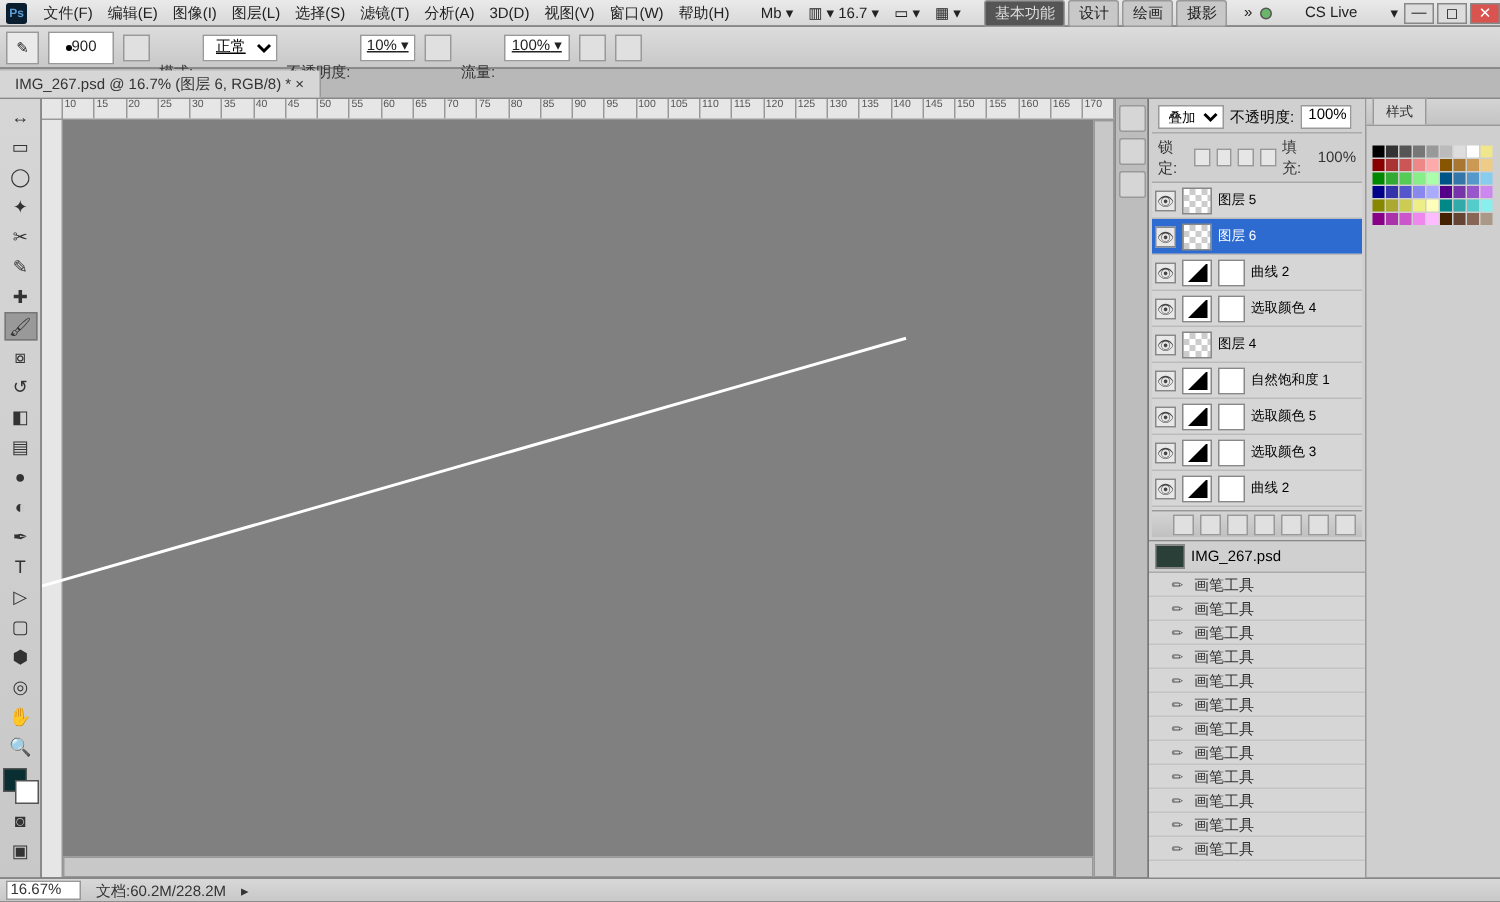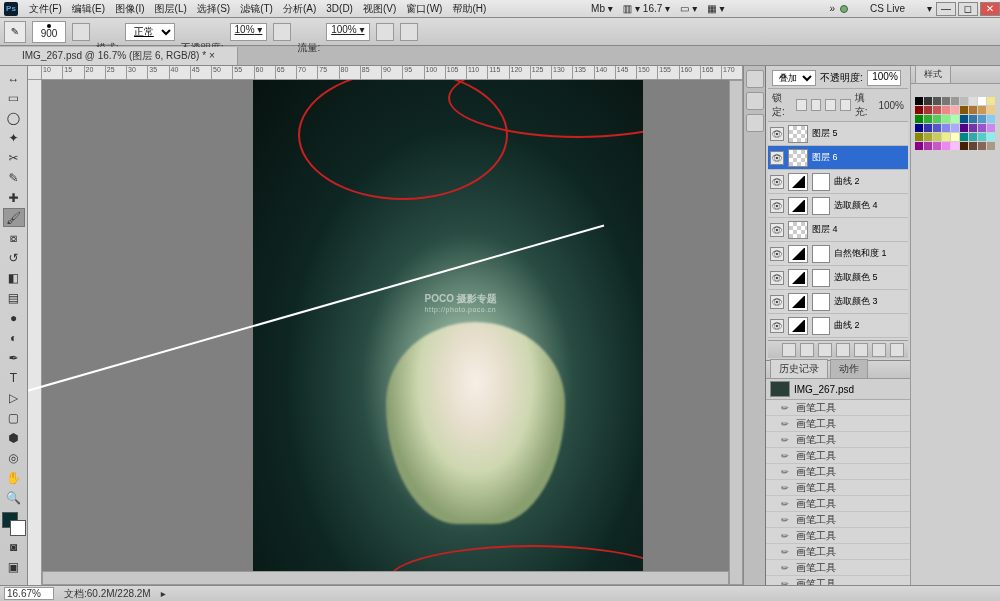--- a/index.html
+++ b/index.html
@@ -15,29 +15,29 @@
 .menubar .tab.active { background: #555; color: #ddd; }
 .menubar .cslive { display: flex; align-items: center; gap: 22px; margin-right: 4px; }
 .menubar .cslive-dot { width: 8px; height: 8px; border-radius: 50%; background: #6bb56b; border: 1px solid #555; }
 .win-buttons { display: flex; gap: 2px; }
 .win-btn { width: 20px; height: 14px; border: 1px solid #888; background: #ddd; display: flex; align-items: center; justify-content: center; }
 .win-btn.close { background: #d9534f; color: #fff; }
 
 
 .optionsbar { height: 28px; background: linear-gradient(#dcdcdc, #c8c8c8); border-bottom: 1px solid #888; display: flex; align-items: center; padding-left: 4px; gap: 6px; color: #222; }
 .optionsbar .tool-ico { width: 22px; height: 22px; border: 1px solid #999; background: #eaeaea; display: flex; align-items: center; justify-content: center; }
-.optionsbar .brush-preview { width: 34px; height: 22px; border: 1px solid #999; background: #fff; display: flex; flex-direction: column; align-items: center; justify-content: center; font-size: 8px; }
+.optionsbar .brush-preview { width: 44px; height: 22px; border: 1px solid #999; background: #fff; display: flex; flex-direction: row; align-items: center; justify-content: center; font-size: 8px; }
 .optionsbar .brush-dot { width: 4px; height: 4px; background: #000; border-radius: 50%; }
 .optionsbar select, .optionsbar .dropdown { height: 18px; border: 1px solid #999; background: #fff; font-size: 10px; padding: 0 4px; text-decoration: underline; }
 .optionsbar .lbl { color: #333; margin-top: 32px; }
 .optionsbar .sm-ico { width: 18px; height: 18px; border: 1px solid #999; background: #e0e0e0; }
 
 
 .doctab-bar { height: 20px; background: #b8b8b8; border-bottom: 1px solid #888; display: flex; align-items: center; }
-.doctab { padding: 2px 22px; background: #d6d6d6; border-right: 1px solid #999; color: #333; font-size: 10px; }
+.doctab { padding: 2px 10px; background: #d6d6d6; border-right: 1px solid #999; color: #333; font-size: 10px; }
 
 
 .maingrid { position: absolute; top: 66px; left: 0; right: 0; bottom: 16px; display: flex; }
 .toolbox { width: 28px; background: linear-gradient(#d6d6d6,#c8c8c8); border-right: 1px solid #888; display: flex; flex-direction: column; align-items: center; padding: 2px 0; gap: 1px; }
 .tool { width: 22px; height: 19px; border: 1px solid transparent; display: flex; align-items: center; justify-content: center; cursor: pointer; color: #333; }
 .tool.active { background: #999; border-color: #777; }
 .tool .glyph { font-size: 12px; }
 .color-swatches { margin-top: 4px; position: relative; width: 24px; height: 24px; }
 .fg-swatch { position: absolute; top: 0; left: 0; width: 16px; height: 16px; background: #0a2f33; border: 1px solid #555; }
 .bg-swatch { position: absolute; bottom: 0; right: 0; width: 16px; height: 16px; background: #fff; border: 1px solid #555; }
@@ -110,20 +110,26 @@
 
 <div class="menubar">
   <div class="ps-icon">Ps</div>
   <div id="menu-items"><span class="menu-item">文件(F)</span><span class="menu-item">编辑(E)</span><span class="menu-item">图像(I)</span><span class="menu-item">图层(L)</span><span class="menu-item">选择(S)</span><span class="menu-item">滤镜(T)</span><span class="menu-item">分析(A)</span><span class="menu-item">3D(D)</span><span class="menu-item">视图(V)</span><span class="menu-item">窗口(W)</span><span class="menu-item">帮助(H)</span></div>
   <div class="spacer"></div>
   <div class="menu-item">Mb ▾</div>
   <div class="menu-item">▥ ▾ 16.7 ▾</div>
   <div class="menu-item">▭ ▾</div>
   <div class="menu-item">▦ ▾</div>
   <div class="spacer"></div>
+  <div class="right-tabs" id="workspace-tabs">
+      <div class="tab active">基本功能</div>
+      <div class="tab">设计</div>
+      <div class="tab">绘画</div>
+      <div class="tab">摄影</div>
+    </div>
   <div class="menu-item">»</div>
   <div class="cslive">
     <span class="cslive-dot"></span>
     <span>CS Live</span>
     <span>▾</span>
   </div>
   <div class="win-buttons">
     <div class="win-btn">—</div>
     <div class="win-btn">◻</div>
     <div class="win-btn close">✕</div>
@@ -267,33 +273,20 @@
         <div class="tick">135</div>
         <div class="tick">140</div>
         <div class="tick">145</div>
         <div class="tick">150</div>
         <div class="tick">155</div>
         <div class="tick">160</div>
         <div class="tick">165</div>
         <div class="tick">170</div>
       </div>
     <div class="ruler-v"></div>
-    <div class="paste">
-      <div class="photo">
-        <div class="girl"></div>
-        <div class="watermark">
-          <span>POCO 摄影专题</span>
-          <span class="sub">http://photo.poco.cn</span>
-        </div>
-        <div class="circle-annot c1"></div>
-        <div class="circle-annot c2"></div>
-        <div class="circle-annot c3"></div>
-        <div class="square-annot"></div>
-      </div>
-    </div>
     <div class="diag-line"></div>
     <div class="scroll-track scroll-v"></div>
     <div class="scroll-track scroll-h"></div>
   </div>
 
   <div class="collapsed-dock">
     <div class="dico"></div>
     <div class="dico"></div>
     <div class="dico"></div>
   </div>
@@ -383,24 +376,20 @@
             <div class="ico"></div>
             <div class="ico"></div>
             <div class="ico"></div>
             <div class="ico"></div>
             <div class="ico"></div>
           </div>
         </div>
       </div>
 
       <div class="panel">
-        <div class="panel-tabs">
-          <div class="panel-tab active"><span>历史记录</span></div>
-          <div class="panel-tab"><span>动作</span></div>
-        </div>
         <div class="panel-body" style="padding:0">
           <div class="hist-header">
             <div class="snap"></div>
             <span>IMG_267.psd</span>
           </div>
           <div class="history-list" id="history-list">
               <div class="hist-row">
                 <span class="brush-ico">✎</span>
                 <span>画笔工具</span>
               </div>

